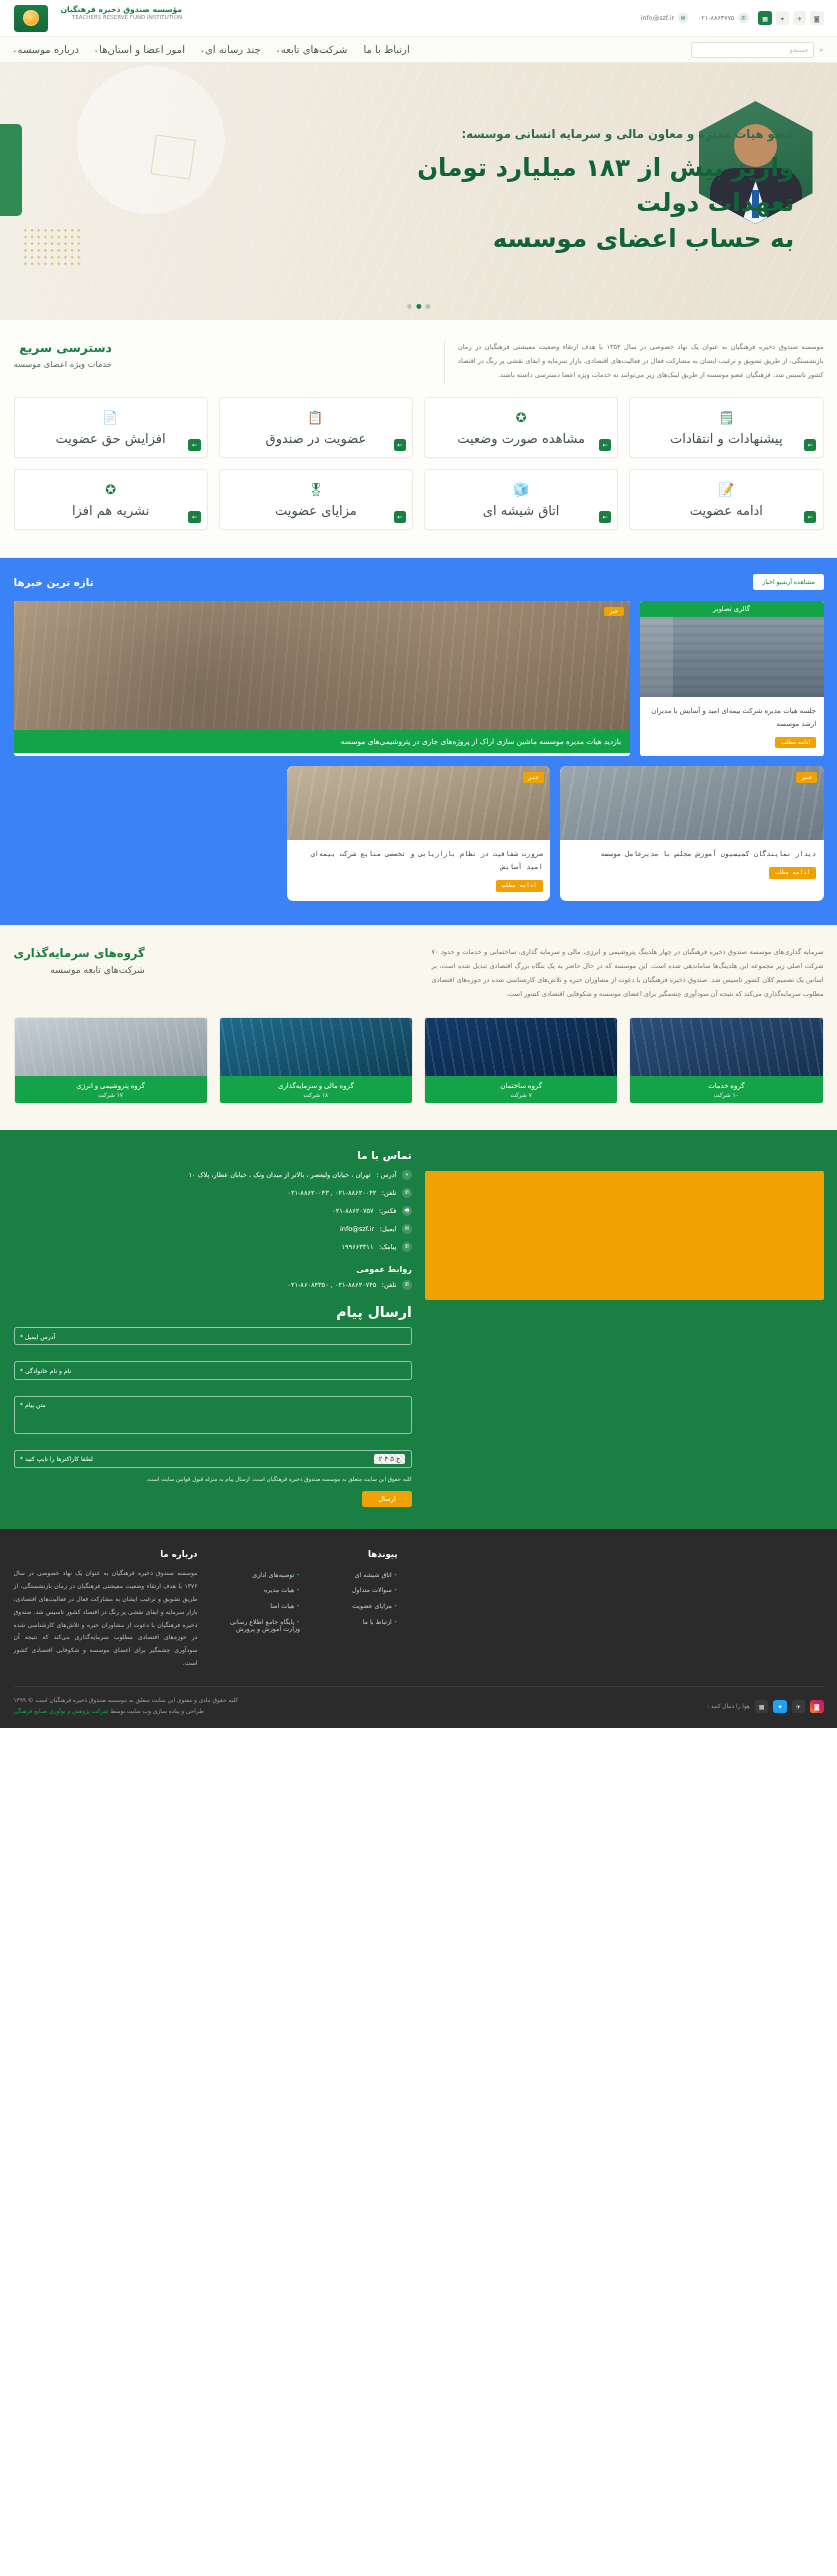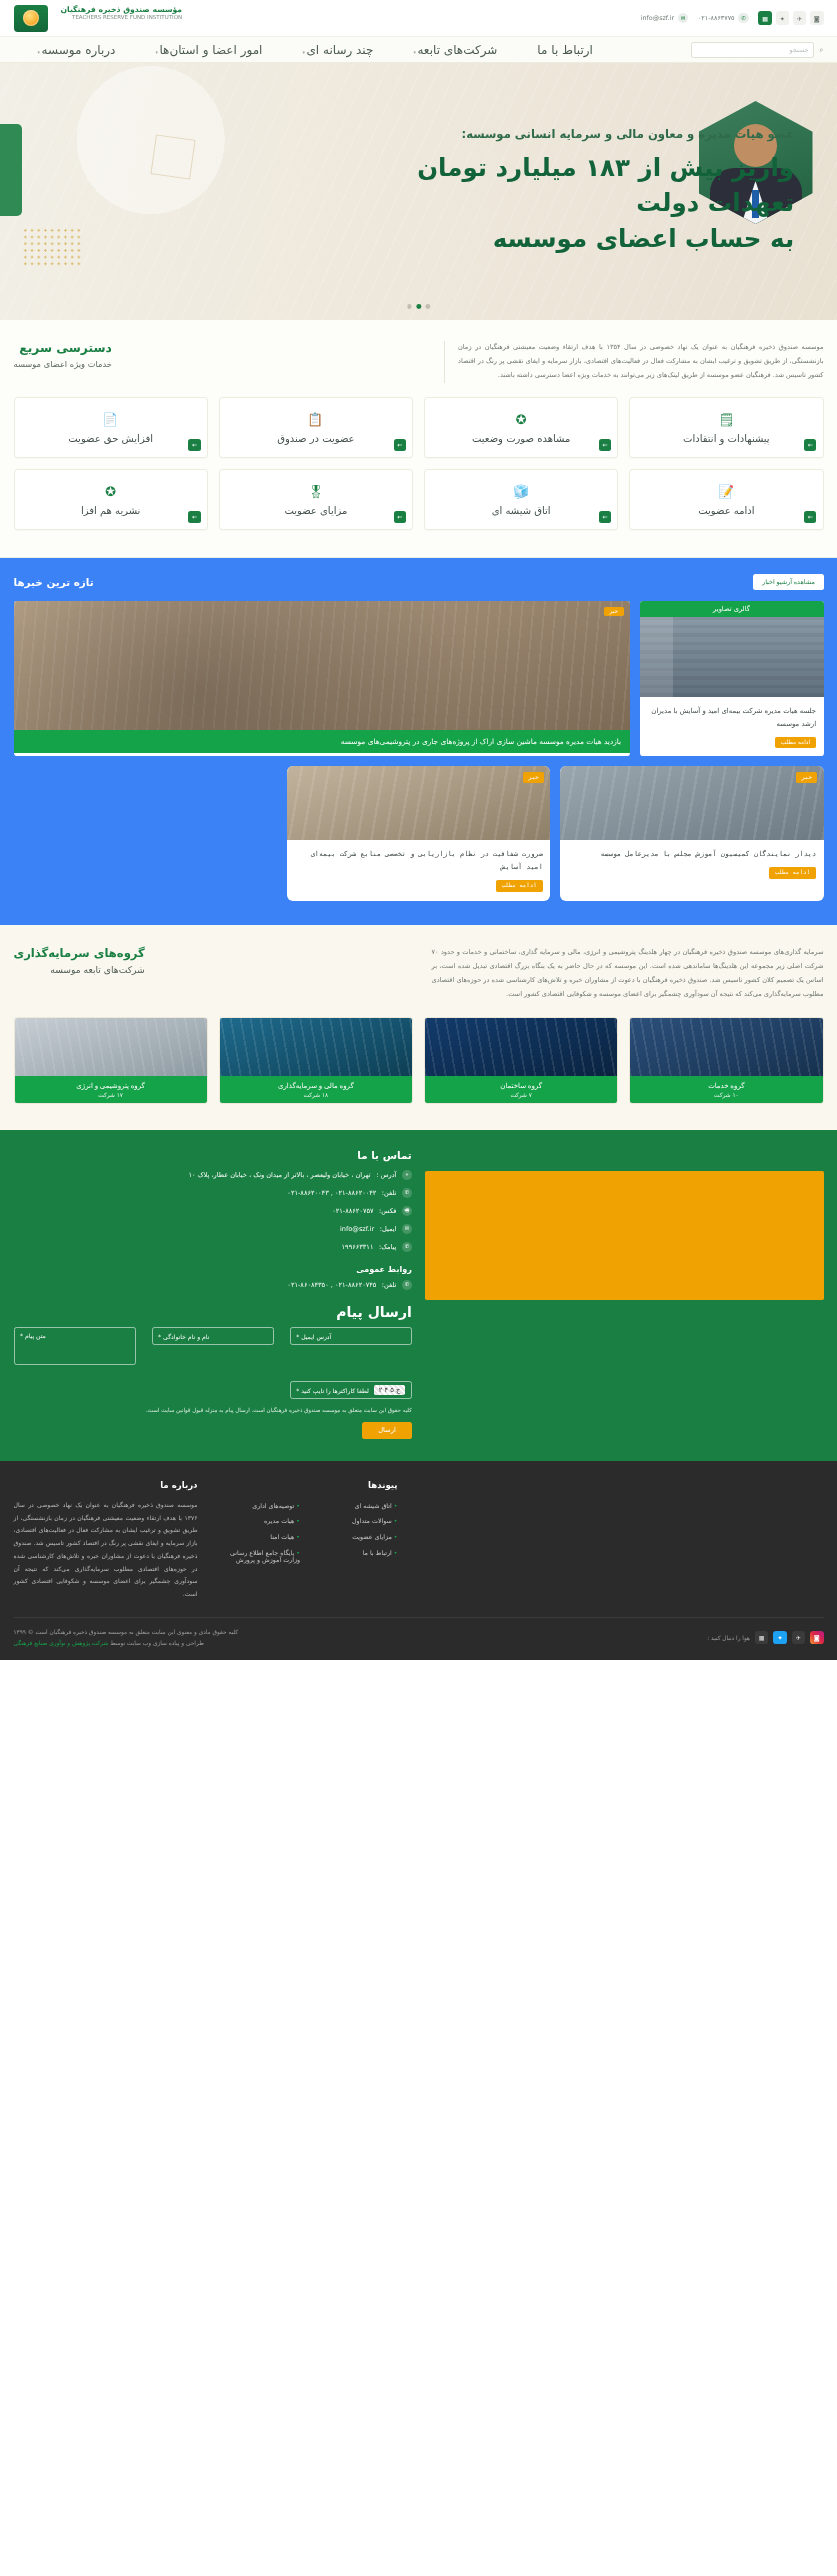--- a/index.html
+++ b/index.html
@@ -54,21 +54,21 @@
   .soc.green { background: #1a7f43; color: #fff; }
 
   
   .nav {
     height: 26px; background: #fbfbf8;
     border-bottom: 0.6px solid #ececdf;
     display: flex; align-items: center; justify-content: space-between;
     padding: 0 13.5px;
   }
   .nav-items { display: flex; align-items: center; gap: 16px; }
-  .nav-item { font-size: 12px; color: #4c5b50; white-space: nowrap; margin-left: 24px; }
+  .nav-item { font-size: 10px; color: #4c5b50; white-space: nowrap; }
   .nav-item.has-caret::after { content: " ▾"; font-size: 4.9px; color: #9aa79e; }
   .nav-search { display: flex; align-items: center; gap: 4.9px; }
   .search-box {
     width: 123px; height: 16px; border: 0.6px solid #e0e0d4; border-radius: 2.5px;
     background: #fff; display: flex; align-items: center; padding: 0 4.9px;
   }
   .search-box span { font-size: 6.4px; color: #b5bdb6; }
   .search-ico { font-size: 7.4px; color: #8d9890; }
 
   
@@ -145,21 +145,21 @@
     text-align: justify; border-left: 0.6px solid #e6e6da; padding-left: 13.5px;
   }
   .tiles { display: grid; grid-template-columns: repeat(4, 1fr); gap: 11px; }
   .tile {
     background: #fff; border: 0.6px solid #ededdf; border-radius: 3.7px;
     height: 61px; position: relative; display: flex; flex-direction: column;
     align-items: center; justify-content: center; gap: 6.1px;
     box-shadow: 0 0.6px 1.2px rgba(0,0,0,.03);
   }
   .tile-ico { font-size: 13px; color: #1a7f43; }
-  .tile-label { font-size: 10px; color: #44514a; }
+  .tile-label { font-size: 13px; color: #44514a; }
   .tile-arrow {
     position: absolute; right: 6.1px; bottom: 6.1px;
     width: 12.3px; height: 12.3px; border-radius: 2.5px;
     background: #1a7f43; color: #fff; font-size: 6.1px;
     display: flex; align-items: center; justify-content: center;
   }
 
   
   .news { background: #3b82f6; padding: 16px 13.5px 24.5px; }
   .news-head { display: flex; justify-content: space-between; align-items: center; margin-bottom: 11px; }
@@ -249,21 +249,21 @@
   .contact-grid { display: grid; grid-template-columns: 1fr 1fr; gap: 13.5px; }
   .c-right { text-align: right; }
   .c-h { font-size: 10.4px; font-weight: bold; margin-bottom: 8.6px; }
   .c-line { display: flex; align-items: flex-start; gap: 5.5px; font-size: 6.6px; margin-bottom: 5.5px; line-height: 1.9; }
   .c-ico {
     width: 9.8px; height: 9.8px; border-radius: 50%; background: rgba(255,255,255,.18);
     display: flex; align-items: center; justify-content: center; font-size: 5.2px; flex: 0 0 9.8px; margin-top: 1.2px;
   }
   .c-sub { font-size: 8px; font-weight: bold; margin: 11px 0 4.9px; }
   .form-h { font-size: 14px; font-weight: bold; margin: 12.3px 0 7.4px; }
-  .form-grid { display: grid; grid-template-columns: 1fr 1fr 1fr; gap: 16px; }
+  .form-grid { display: grid; grid-template-columns: 1fr; gap: 16px; }
   .fld {
     height: 18.4px; border-radius: 2.5px; border: 0.6px solid rgba(255,255,255,.55);
     background: transparent; color: #fff; font-size: 6.1px; padding: 0 5.5px;
     display: flex; align-items: center; justify-content: flex-end;
   }
   .fld.captcha { justify-content: space-between; }
   .cap-img {
     background: repeating-linear-gradient(45deg,#fff 0 1.8px,#e5e5e5 1.8px 3.7px);
     color: #333; font-size: 6.7px; letter-spacing: 1.2px; padding: 1.2px 4.9px; border-radius: 1.8px;
   }

